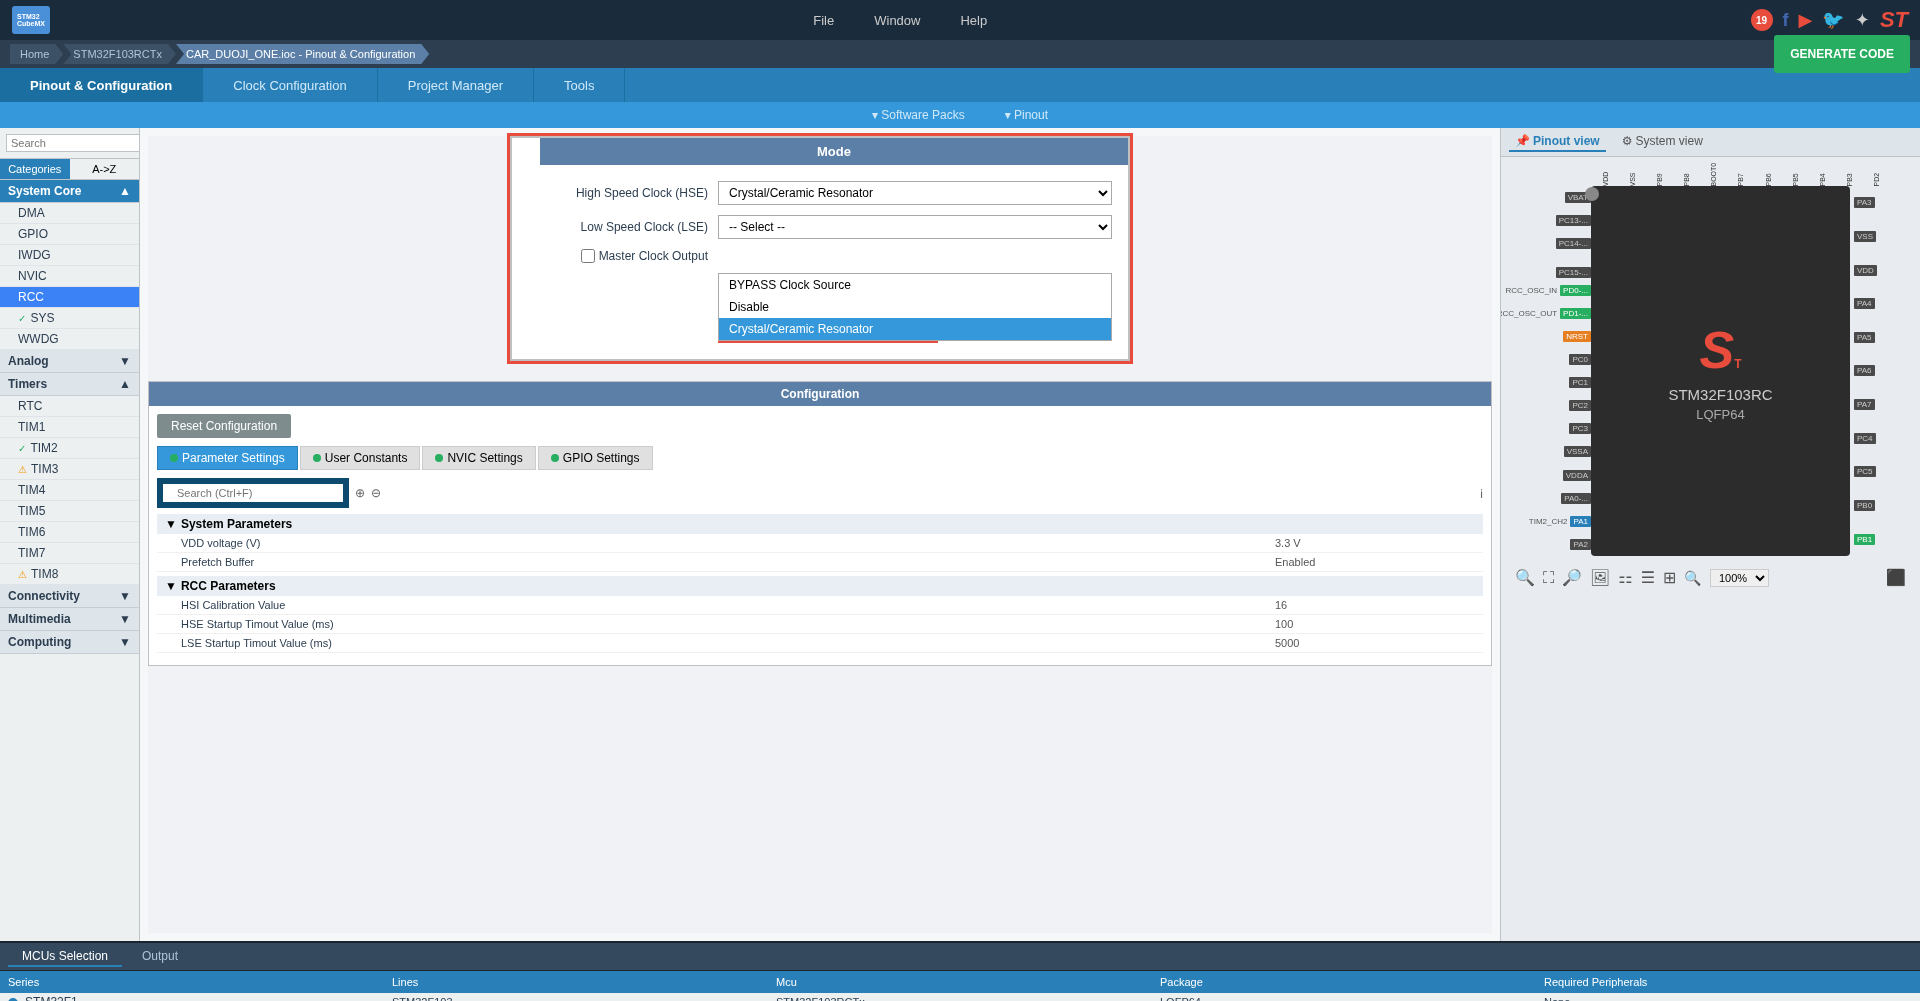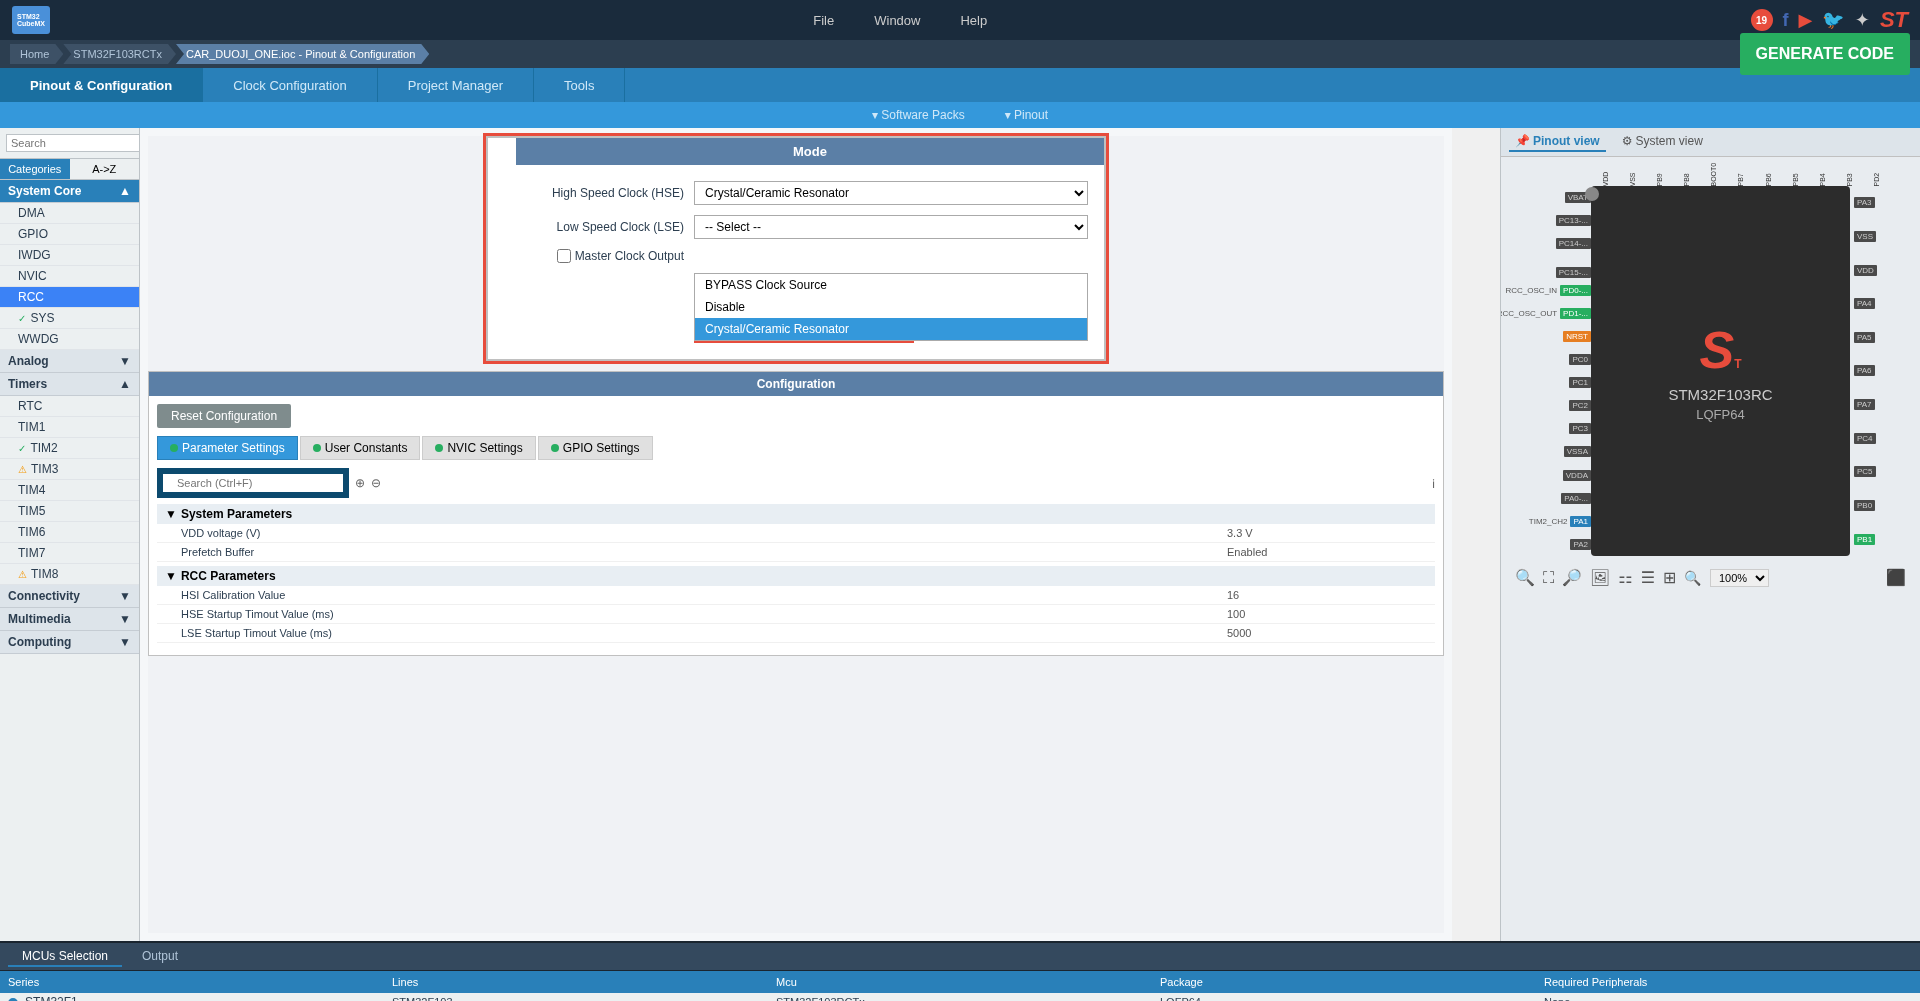--- a/index.html
+++ b/index.html
@@ -54,21 +54,21 @@
     }
     .bread-item:first-child { clip-path: polygon(0 0, calc(100% - 8px) 0, 100% 50%, calc(100% - 8px) 100%, 0 100%); }
     .bread-item.active { background: #5b7fa6; color: white; }
     #breadcrumb .gen-btn {
       margin-left: auto;
       background: #27ae60;
       color: white;
       padding: 12px 16px;
       border: none;
       cursor: pointer;
-      font-size: 16px;
+      font-size: 12px;
       font-weight: bold;
       border-radius: 3px;
     }
 
     
     #tabbar {
       height: 34px;
       background: #2980b9;
       display: flex;
       align-items: stretch;
@@ -241,21 +241,20 @@
     .param-row.disabled .param-value { color: #aaa; }
 
     
     #chip-area {
       width: 420px;
       flex-shrink: 0;
       background: #e8ecf0;
       position: relative;
       overflow: hidden;
       border-left: 1px solid #bdc3c7;
-      margin-left: 48px;
     }
     .chip-view-tabs {
       display: flex; background: #dde4ea; padding: 4px 8px; gap: 10px;
       border-bottom: 1px solid #c0c0c0;
     }
     .chip-view-tab { font-size: 11px; cursor: pointer; color: #555; padding: 2px 6px; }
     .chip-view-tab.active { color: #2980b9; font-weight: bold; border-bottom: 2px solid #2980b9; }
     .chip-logo { text-align: center; color: white; }
     .chip-logo .st-mark { font-size: 48px; font-weight: bold; font-style: italic; color: #e74c3c; }
     .pin-label-box {
@@ -459,21 +458,21 @@
           <div class="dropdown-list">
             <div class="dd-item">BYPASS Clock Source</div>
             <div class="dd-item">Disable</div>
             <div class="dd-item selected">Crystal/Ceramic Resonator</div>
           </div>
 
           <div style="height:3px;background:#e74c3c;margin-left:190px;width:220px;margin-top:-1px;"></div>
         </div>
       </div>
 
-      <div class="config-section" style="margin-top:10px;">
+      <div class="config-section" style="margin-top:20px;">
         <div class="config-header">Configuration</div>
         <div class="config-body">
           <button class="reset-btn">Reset Configuration</button>
           <div class="config-tabs">
             <div class="config-tab active">
               <span class="dot"></span>
               <span>Parameter Settings</span>
             </div>
             <div class="config-tab">
               <span class="dot"></span>

